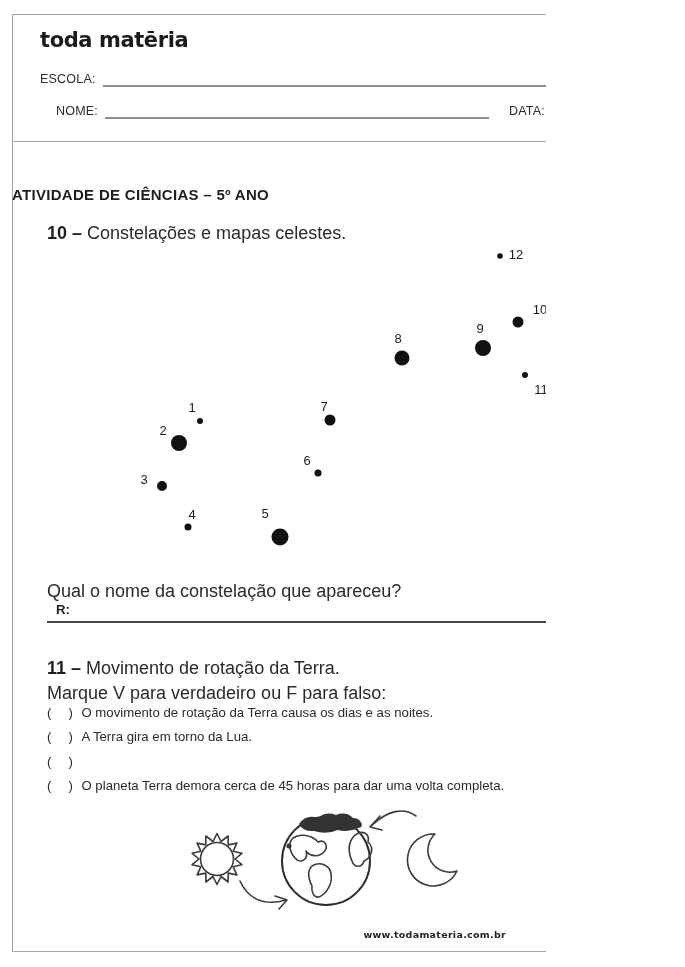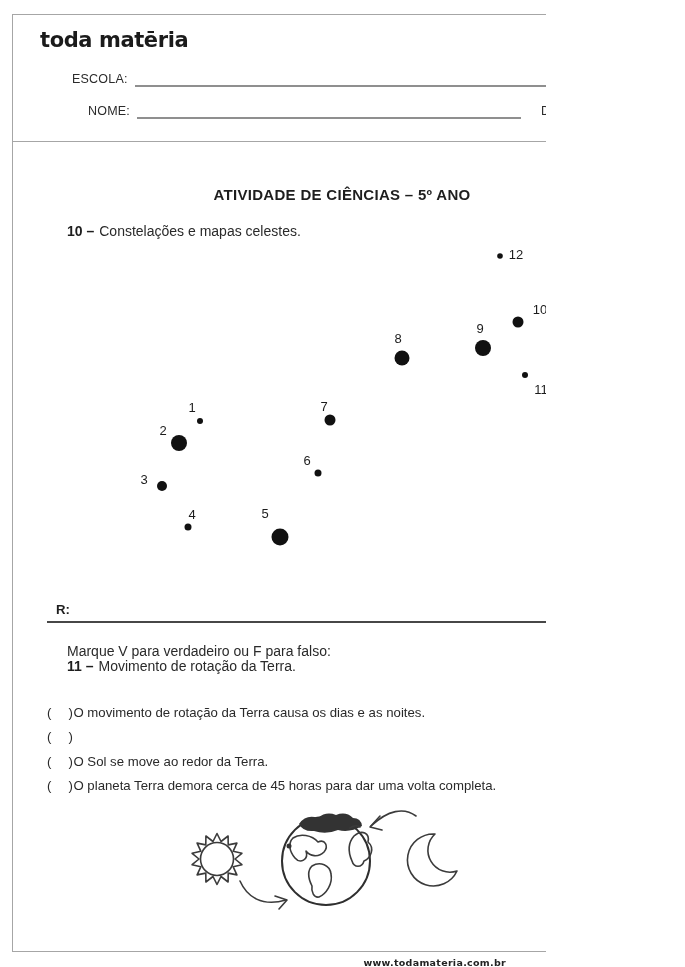--- a/index.html
+++ b/index.html
@@ -17,53 +17,53 @@
   }
   .logo{
     position:absolute;left:40px;top:28px;
     font-family:"DejaVu Sans",sans-serif;font-size:21px;font-weight:700;
     letter-spacing:-0.4px;color:#1b1b1b;
   }
   .field-row{
     position:absolute;display:flex;align-items:flex-end;
     font-size:12.5px;letter-spacing:0.2px;color:#2b2b2b;
   }
-  .field-label{white-space:nowrap;padding-bottom:1px;margin-left:32px;}
+  .field-label{white-space:nowrap;padding-bottom:1px;}
   .field-line{flex:1;border-bottom:2px solid #8f8f8f;height:13px;margin-left:7px;}
   .row-escola{left:40px;top:72px;width:607px;}
   .row-nome{left:56px;top:104px;width:603px;}
   .name-line{flex:0 0 384px;border-bottom:2px solid #8f8f8f;height:13px;margin-left:7px;}
   .data-label{margin-left:20px;}
   .date-blank{flex:0 0 27px;border-bottom:2px solid #777;height:13px;margin-left:5px;}
   .slash{margin-left:4px;padding-bottom:1px;color:#3a3a3a;}
   .doc-title{
-    position:absolute;left:12px;top:186px;width:660px;text-align:center;
+    position:absolute;left:12px;top:186px;width:660px;text-align:left;
     font-size:15px;font-weight:700;letter-spacing:0.3px;color:#1e1e1e;
   }
-  .q-line{position:absolute;left:47px;font-size:14px;color:#2a2a2a;margin-left:20px;}
+  .q-line{position:absolute;left:47px;font-size:18px;color:#2a2a2a;}
   .q-num{font-weight:700;margin-right:5px;color:#1e1e1e;}
   .q10-line{top:223px;}
   .q10-question{top:581px;}
   .answer-label{position:absolute;left:56px;top:602px;font-size:13.2px;font-weight:700;color:#1e1e1e;}
   .answer-line{position:absolute;left:47px;top:621px;width:589px;height:0;border-top:2px solid #474747;}
   .q11-heading{top:658px;}
-  .q11-instruction{top:643px;}
+  .q11-instruction{top:683px;}
   .items{position:absolute;left:47px;top:701px;font-size:13.2px;color:#2a2a2a;}
   .item{line-height:24.4px;display:flex;}
   .paren{white-space:pre;letter-spacing:0.5px;color:#2a2a2a;}
-  .item-text{}
+  .item-text{margin-left:8px;}
   .constellation{position:absolute;left:0;top:240px;}
   .constellation text{font-family:"Liberation Sans",sans-serif;font-size:13px;fill:#1c1c1c;text-anchor:middle;}
   .illustration{position:absolute;left:155px;top:805px;}
   .sketch{fill:none;stroke:#3b3b3b;stroke-width:1.6;stroke-linecap:round;stroke-linejoin:round;}
   .sketch-bold{fill:none;stroke:#2f2f2f;stroke-width:2;}
   .footer-url{
     position:absolute;top:929px;right:40px;
     font-family:"DejaVu Sans",sans-serif;font-size:9.5px;font-weight:700;
-    letter-spacing:0.3px;color:#222;margin-top:28px;
+    letter-spacing:0.3px;color:#222;
   }
 </style>
 </head>
 <body>
 
 <div class="page">
 
   <div class="frame"></div>
   <div class="header-sep"></div>
 
@@ -111,39 +111,40 @@
       <circle cx="483" cy="348" r="8" fill="#111111"></circle>
       <text x="480" y="333">9</text>
       <circle cx="518" cy="322" r="5.5" fill="#111111"></circle>
       <text x="540" y="314">10</text>
       <circle cx="525" cy="375" r="3" fill="#111111"></circle>
       <text x="541" y="394">11</text>
       <circle cx="500" cy="256" r="2.8" fill="#111111"></circle>
       <text x="516" y="259">12</text>
     </svg>
 
+  <div class="q-line q10-question">Qual o nome da constelação que apareceu?</div>
   <div class="answer-label">R:</div>
   <div class="answer-line"></div>
 
   <div class="q-line q11-heading">
     <span class="q-num">11 –</span><span>Movimento de rotação da Terra.</span>
   </div>
   <div class="q-line q11-instruction">Marque V para verdadeiro ou F para falso:</div>
 
   <div class="items">
     <div class="item">
       <span class="paren">(    )</span>
       <span class="item-text">O movimento de rotação da Terra causa os dias e as noites.</span>
     </div>
     <div class="item">
       <span class="paren">(    )</span>
+      <span class="item-text">A Terra gira em torno da Lua.</span>
     </div>
     <div class="item">
       <span class="paren">(    )</span>
-      <span class="item-text">O Sol se move ao redor da Terra.</span>
     </div>
     <div class="item">
       <span class="paren">(    )</span>
       <span class="item-text">O planeta Terra demora cerca de 45 horas para dar uma volta completa.</span>
     </div>
   </div>
 
   <svg class="illustration" width="330" height="120" viewBox="155 805 330 120">
 
     <g>

